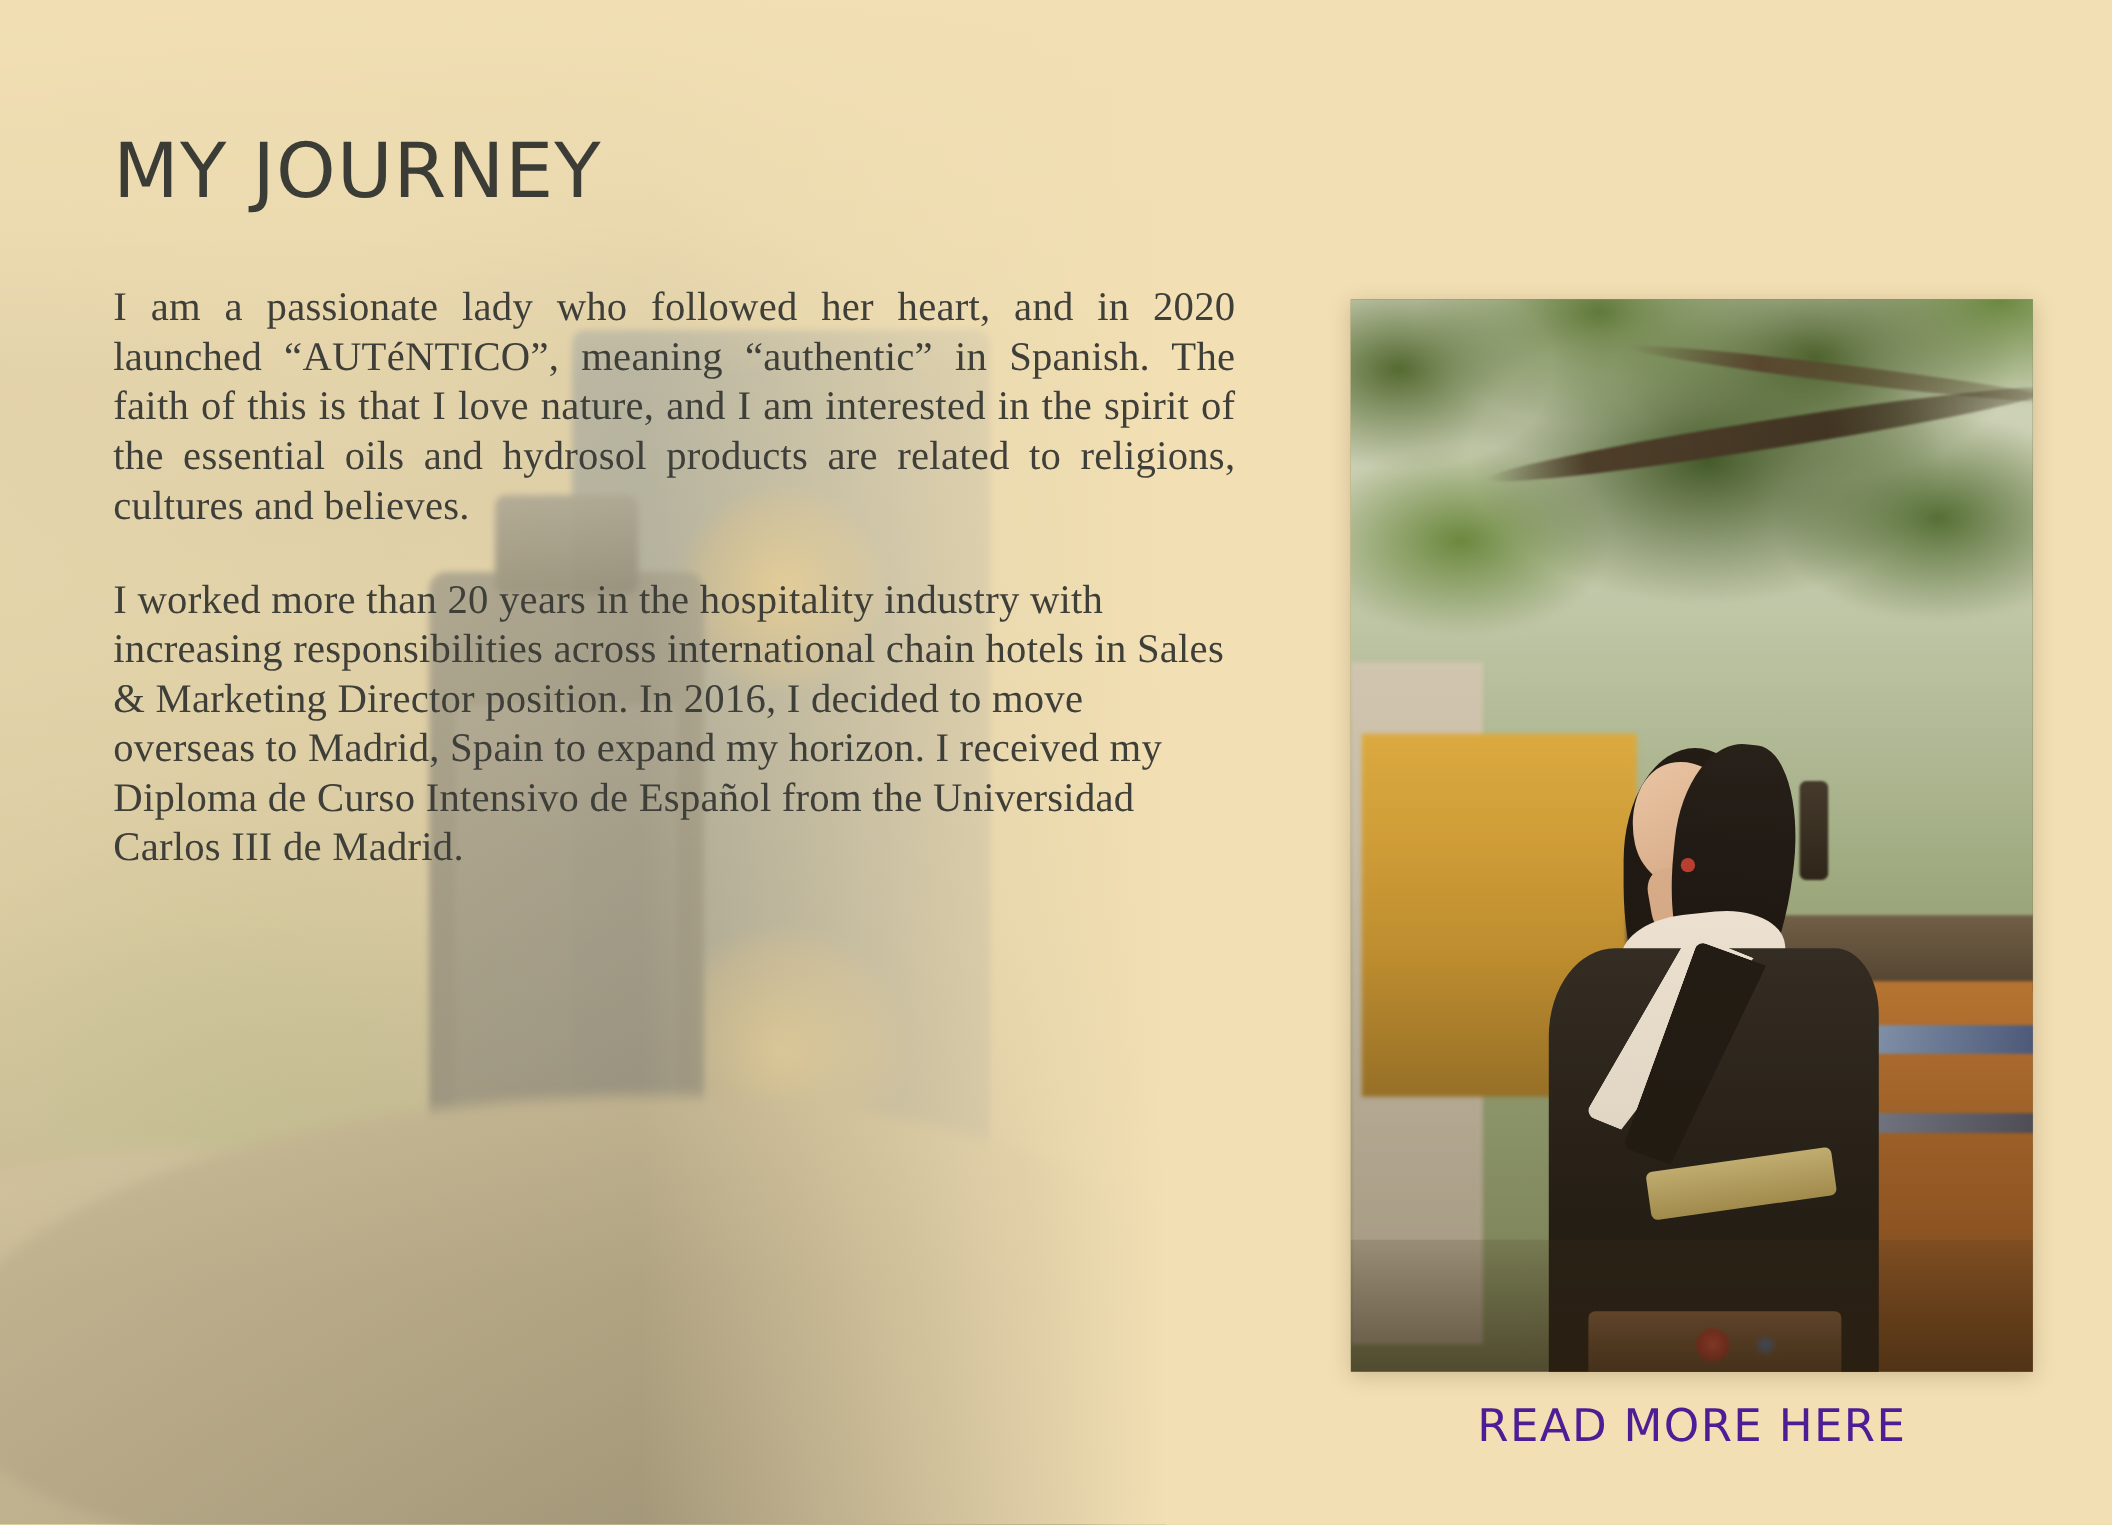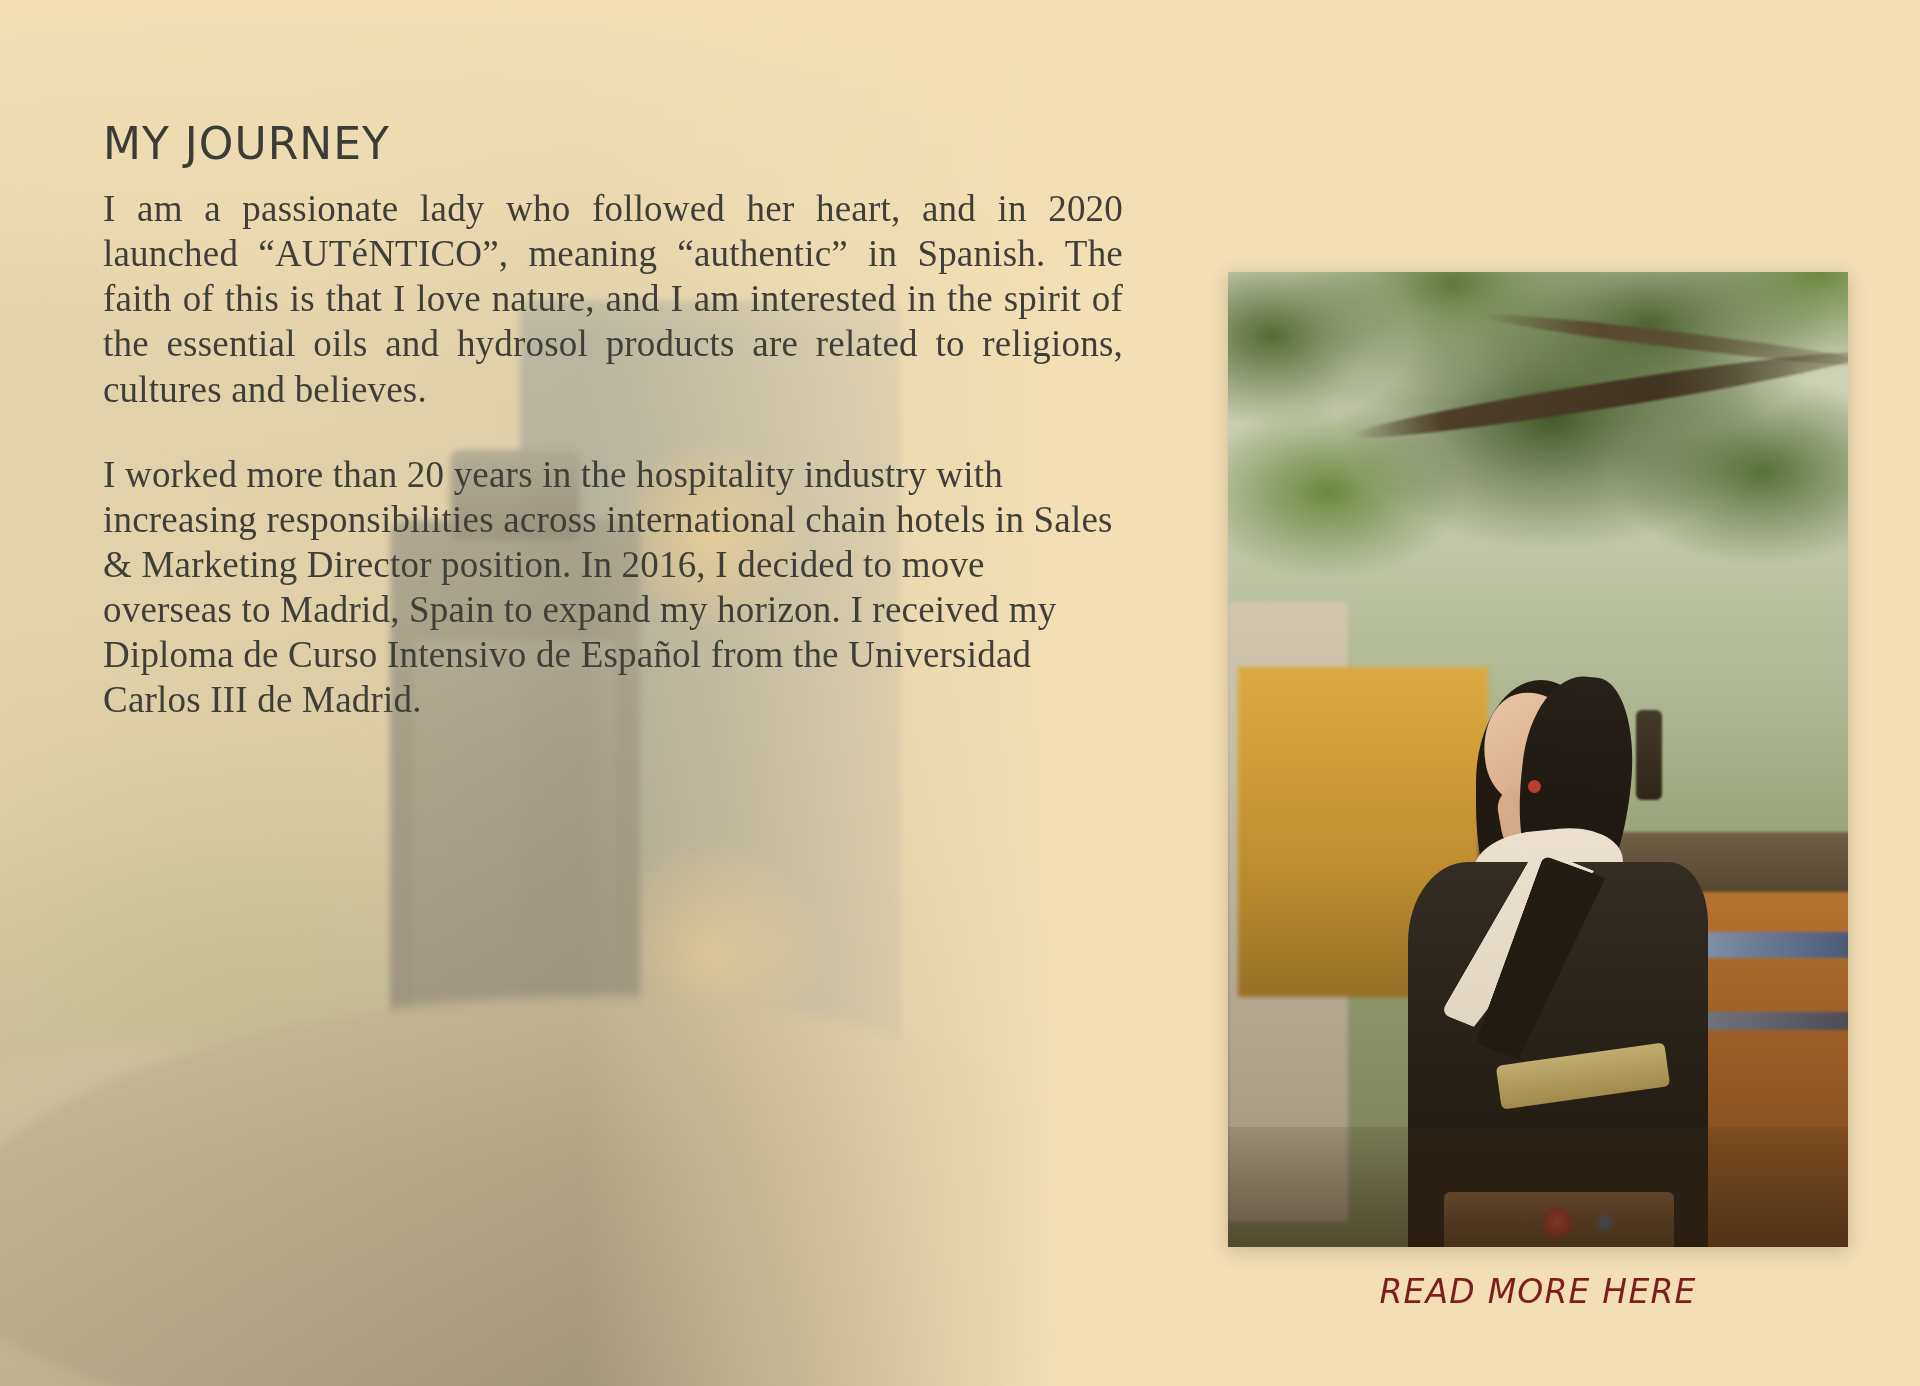--- a/index.html
+++ b/index.html
@@ -141,26 +141,26 @@
   }
 
   
   .content {
     position: absolute;
     left: 103px;
     top: 122px;
     width: 1020px;
   }
   .title {
-    font-size: 44px;
+    font-size: 69px;
     line-height: 1.0;
     letter-spacing: 1px;
     color: #3c3c37;
     font-weight: 400;
-    margin: 0 0 20px 0;
+    margin: 0 0 66px 0;
     font-family: "DejaVu Sans", sans-serif;
   }
   .body-text {
     width: 1020px;
     font-size: 37px;
     line-height: 1.22;
     color: #3f3f3a;
     text-align: justify;
     font-family: "DejaVu Sans", sans-serif;
     font-weight: 400;
@@ -406,26 +406,25 @@
     inset: 0;
     background: linear-gradient(180deg, rgba(255,230,170,0.12) 0%, rgba(255,210,140,0.05) 50%, rgba(90,60,20,0.18) 100%);
   }
 
   .read-more {
     position: absolute;
     left: 1228px;
     top: 1272px;
     width: 620px;
     text-align: center;
-    font-size: 33px;
+    font-size: 41px;
     letter-spacing: 1.2px;
-    color: #7f1d1d;
+    color: #4c1d95;
     font-family: "DejaVu Sans", sans-serif;
     cursor: pointer;
-    font-style: italic;
   }
 </style>
 </head>
 <body>
 
 <div class="page">
 
   <div class="bg-photo">
     <div class="sky"></div>
     <div class="greenwash"></div>

